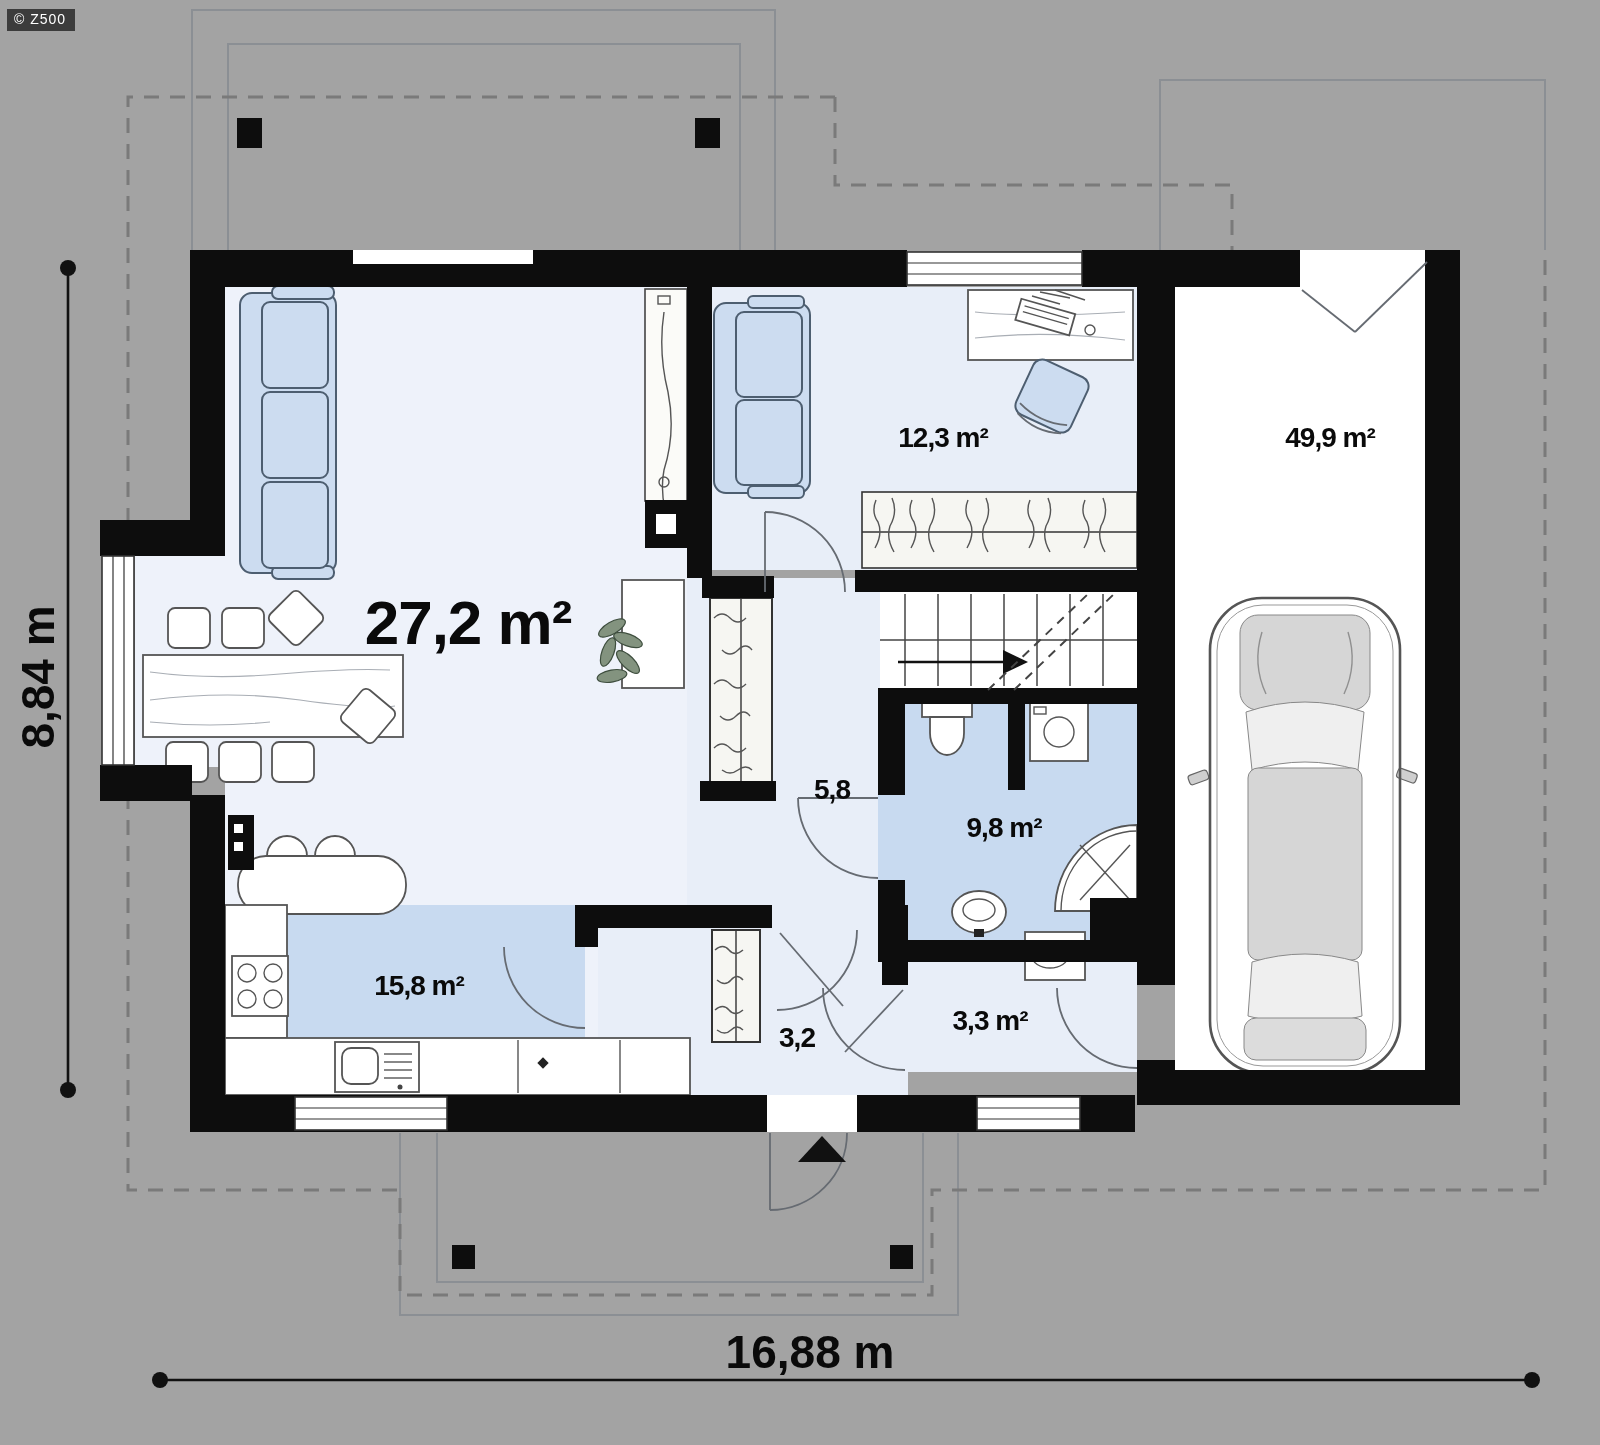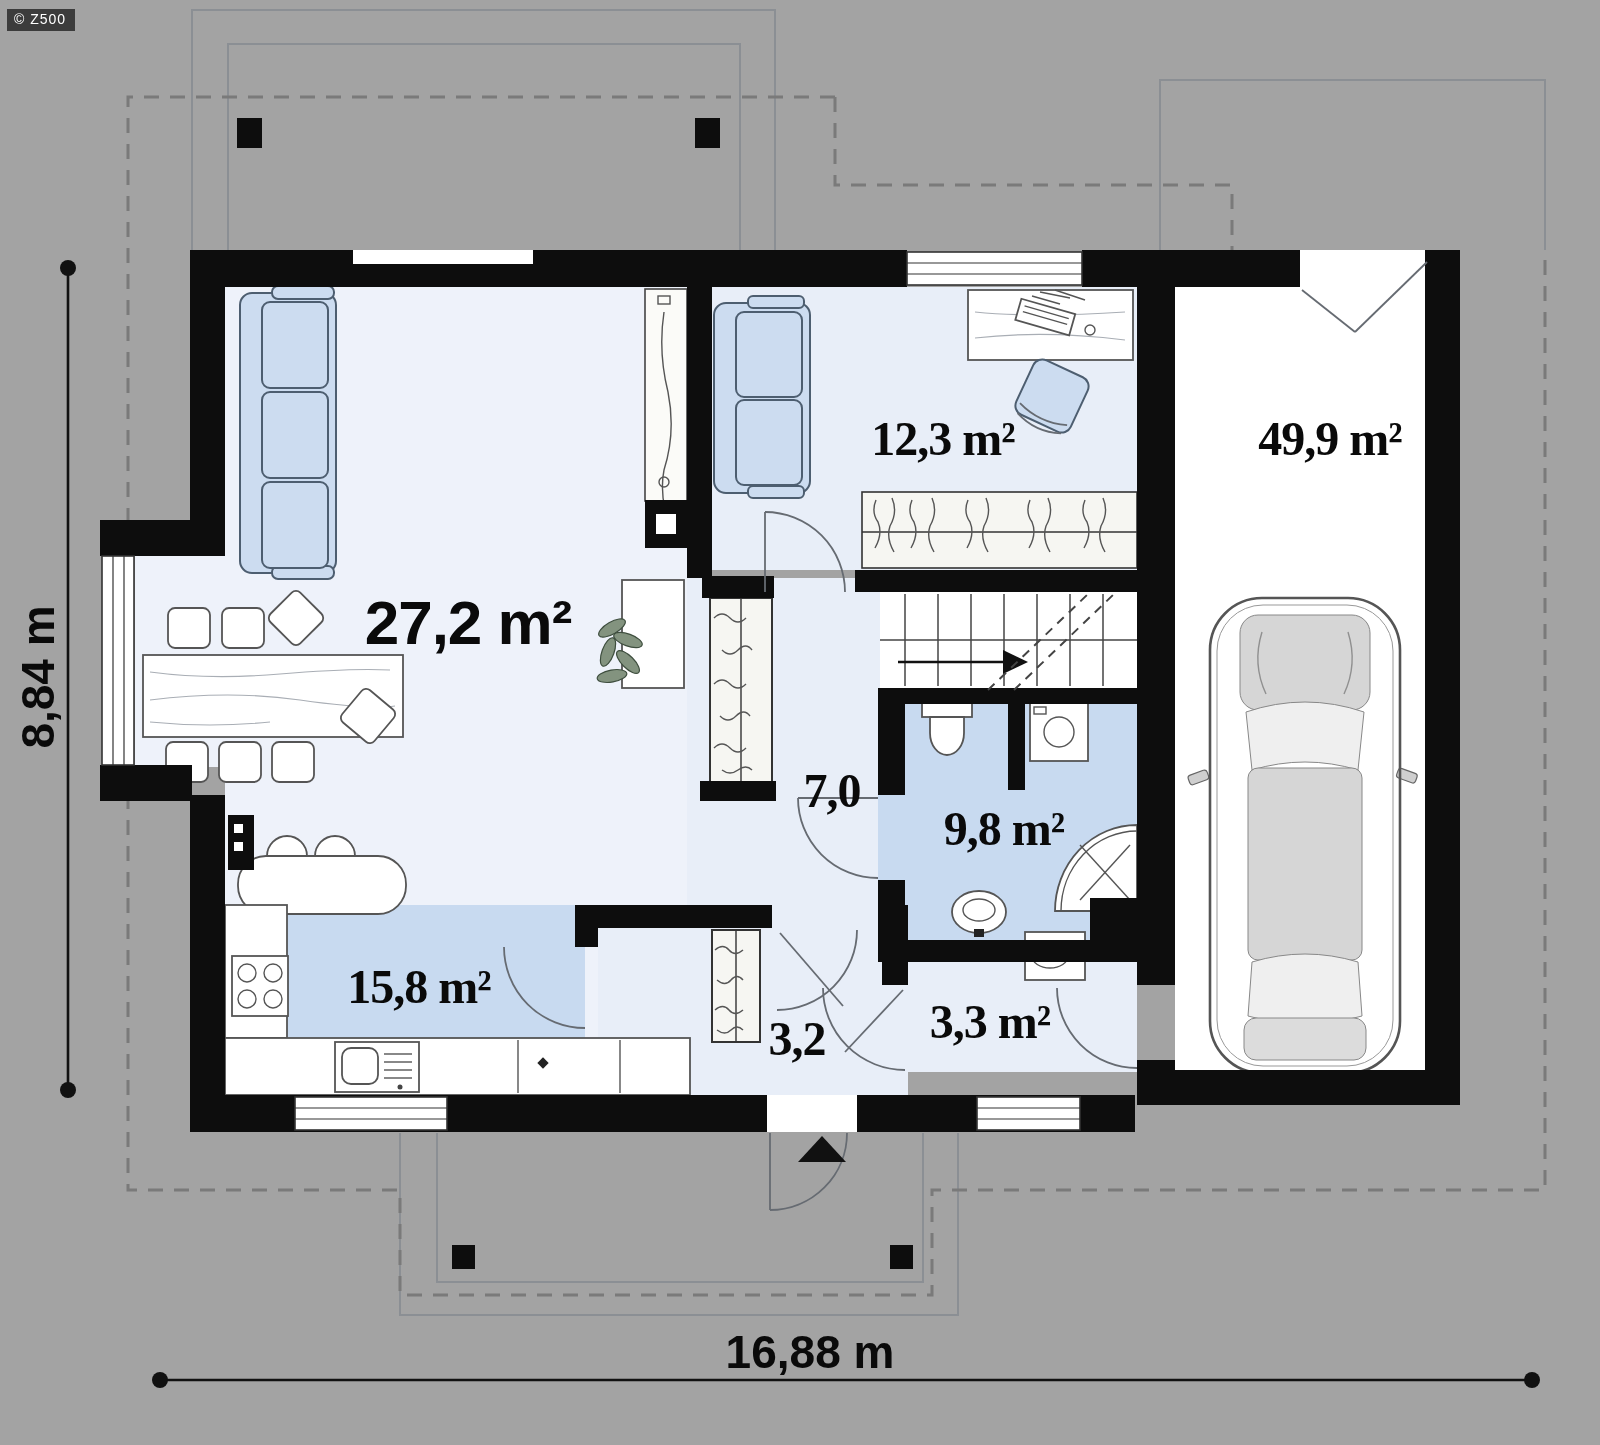--- a/index.html
+++ b/index.html
@@ -16,21 +16,21 @@
   .thin{stroke:var(--line);stroke-width:1.4;fill:none;}
   .grain{stroke:#a9aeb5;stroke-width:1.2;fill:none;}
   .outline-gray{stroke:#8b8f94;stroke-width:2;fill:none;}
   .dash{stroke:var(--dash);stroke-width:3;fill:none;stroke-dasharray:15 11;}
   .doorarc{stroke:#666b72;stroke-width:1.8;fill:none;}
   .dimline{stroke:#111;stroke-width:2.6;}
   .dimdot{fill:#111;}
   .room-label{position:absolute;transform:translate(-50%,-50%);font-weight:bold;
               color:var(--label-color);white-space:nowrap;letter-spacing:-1px;}
   .lbl-lg{font-size:62px;}
-  .lbl-md{font-size:48px;font-family:Liberation Serif, serif;}
+  .lbl-md{font-size:28px;}
   .dim-label{position:absolute;transform:translate(-50%,-50%);font-weight:bold;
              font-size:46px;color:var(--label-color);white-space:nowrap;}
   .dim-label.vert{transform:translate(-50%,-50%) rotate(-90deg);}
   .watermark{position:absolute;left:7px;top:9px;background:var(--watermark-bg);color:#fff;
              font-size:14px;padding:2px 9px 4px 7px;letter-spacing:1px;}
 </style>
 </head>
 <body>
 
 <div class="canvas">
@@ -383,21 +383,21 @@
     <circle class="dimdot" cx="160" cy="1380" r="8"></circle>
     <circle class="dimdot" cx="1532" cy="1380" r="8"></circle>
   </g>
 </svg>
 
 <div class="watermark">© Z500</div>
 
 <div class="room-label lbl-lg" style="left:468px;top:622px">27,2 m²</div>
 <div class="room-label lbl-md" style="left:943px;top:438px">12,3 m²</div>
 <div class="room-label lbl-md" style="left:1330px;top:438px">49,9 m²</div>
-<div class="room-label lbl-md" style="left:832px;top:790px">7,0</div>
+<div class="room-label lbl-md" style="left:832px;top:790px">5,8</div>
 <div class="room-label lbl-md" style="left:1004px;top:828px">9,8 m²</div>
 <div class="room-label lbl-md" style="left:419px;top:986px">15,8 m²</div>
 <div class="room-label lbl-md" style="left:797px;top:1038px">3,2</div>
 <div class="room-label lbl-md" style="left:990px;top:1021px">3,3 m²</div>
 
 <div class="dim-label" style="left:810px;top:1352px">16,88 m</div>
 <div class="dim-label vert" style="left:38px;top:677px">8,84 m</div>
 
 </div>
 

